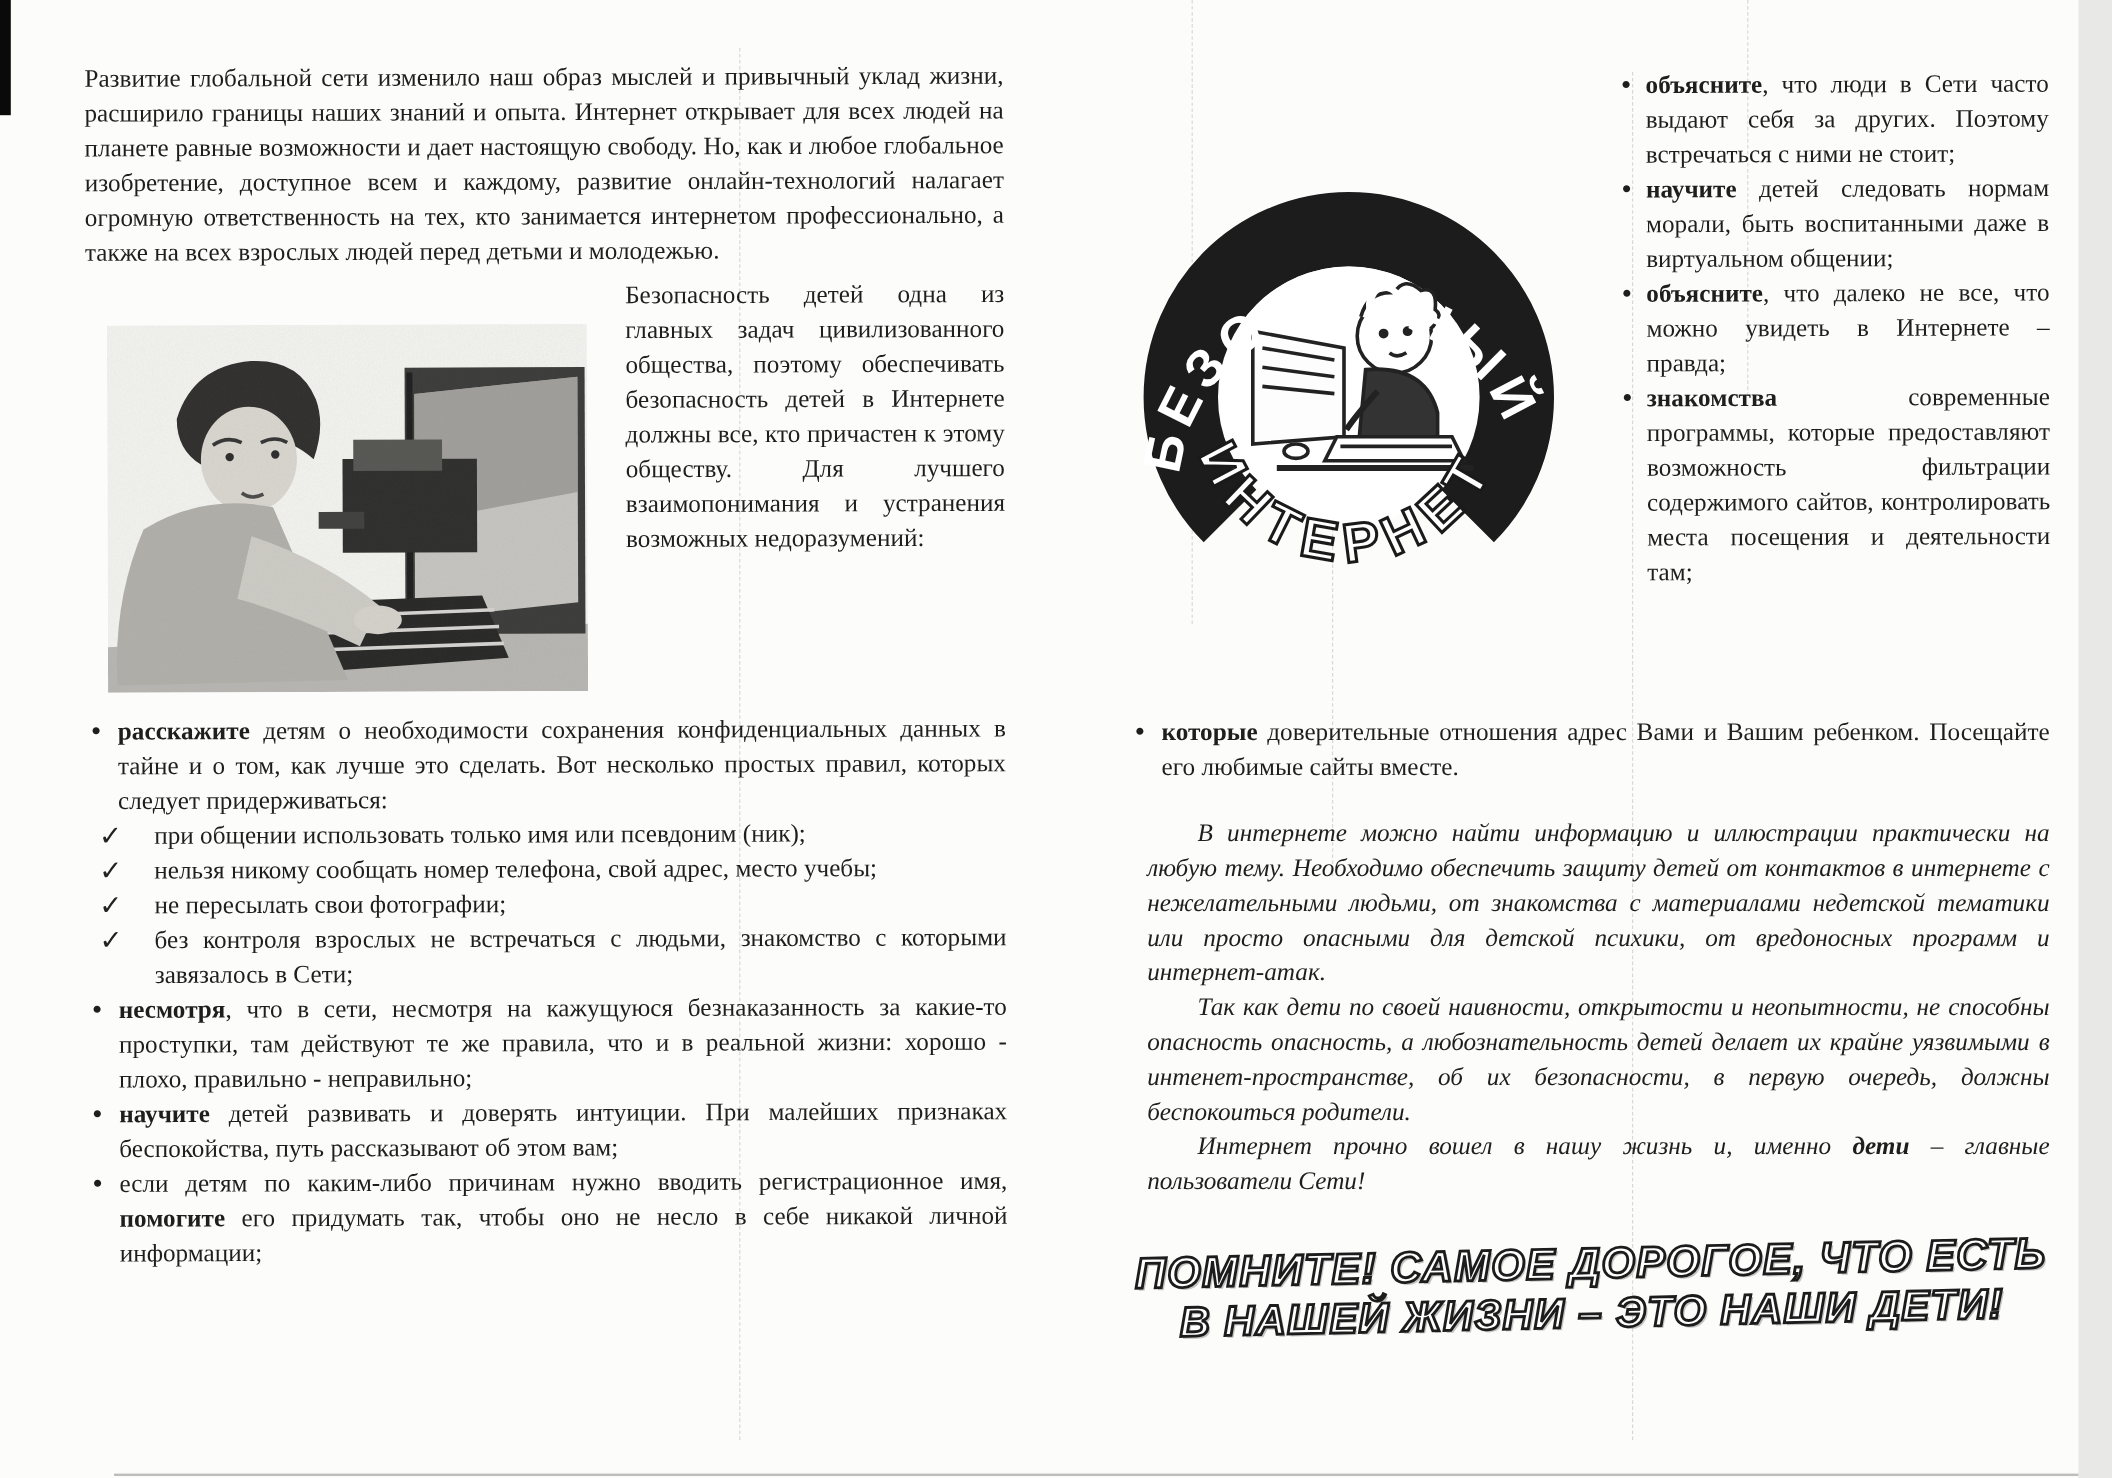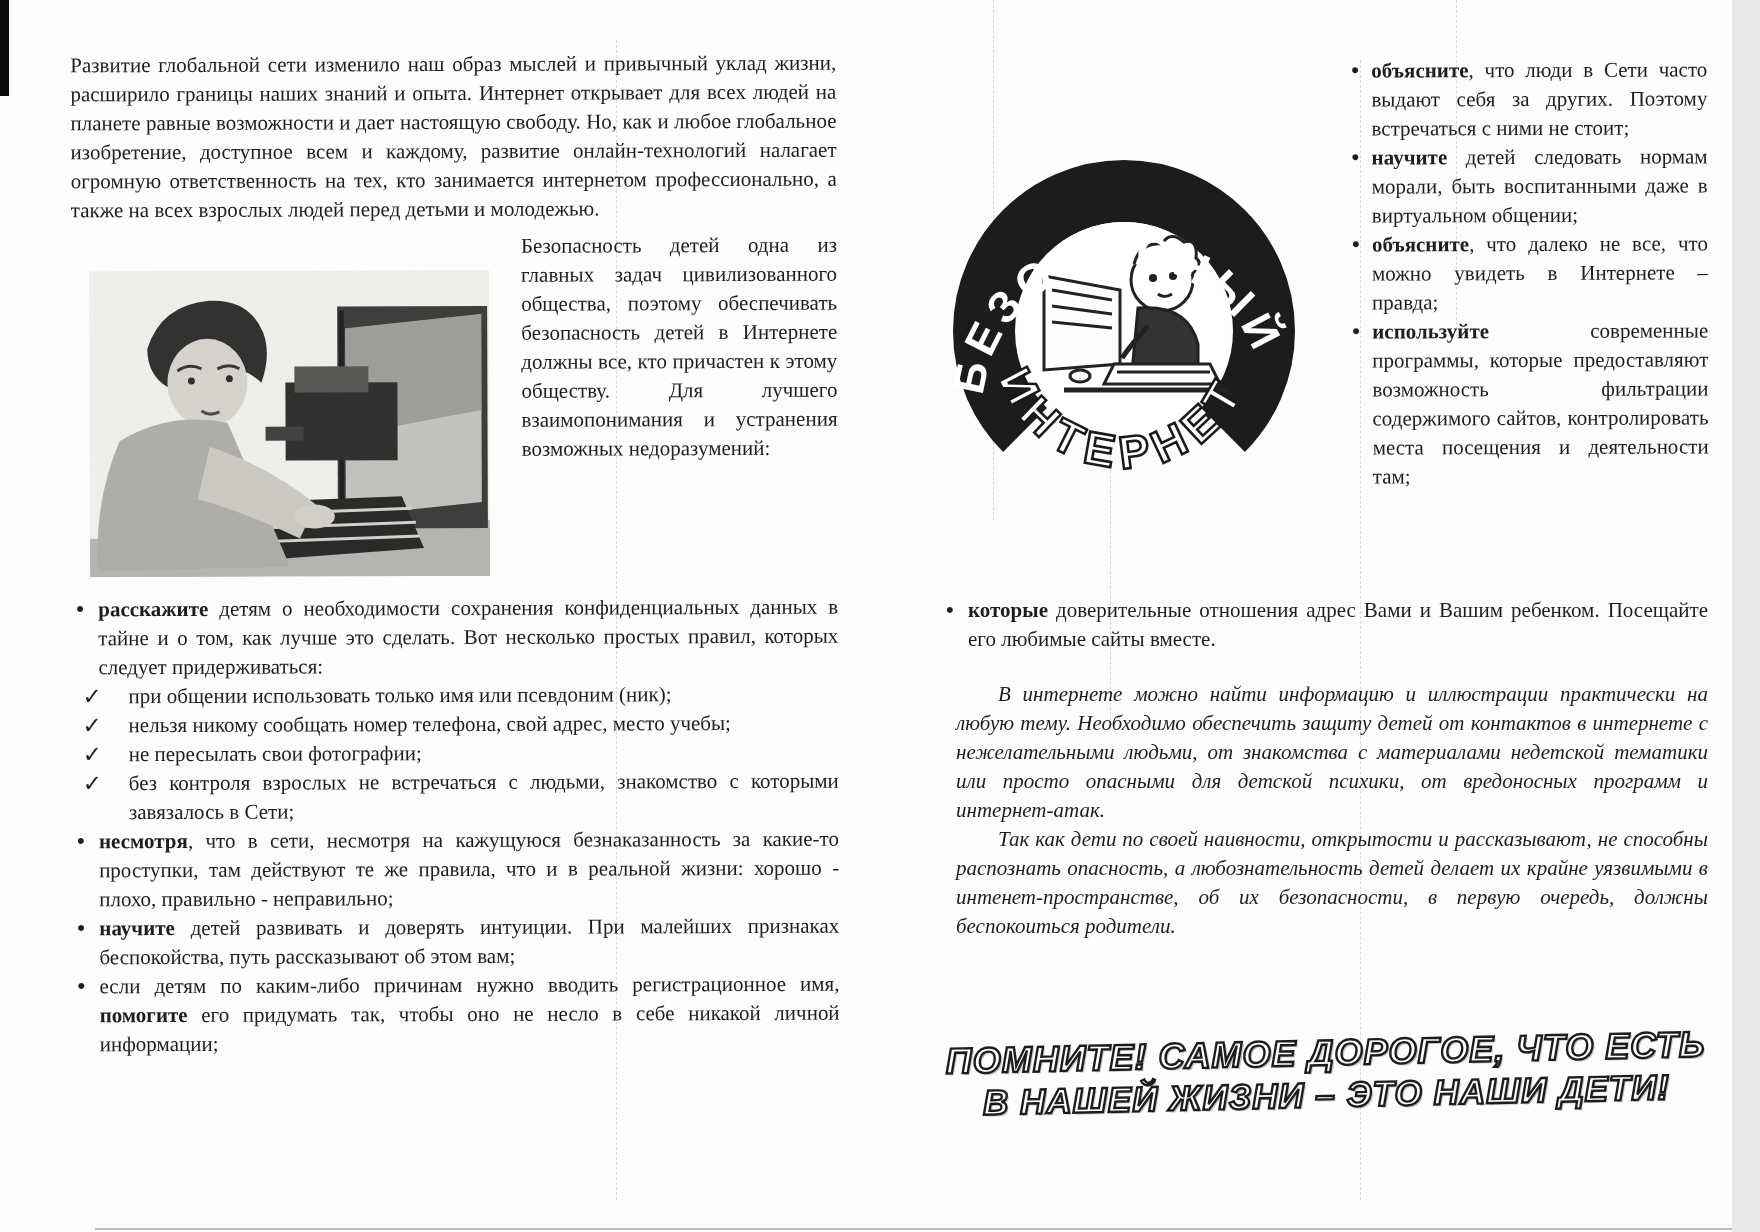--- a/index.html
+++ b/index.html
@@ -182,36 +182,37 @@
       <li class="bullet">
         <span class="dot">•</span><b>объясните</b><span>, что люди в Сети часто выдают себя за других. Поэтому встречаться с ними не стоит;</span>
       </li>
       <li class="bullet">
         <span class="dot">•</span><b>научите</b><span> детей следовать нормам морали, быть воспитанными даже в виртуальном общении;</span>
       </li>
       <li class="bullet">
         <span class="dot">•</span><b>объясните</b><span>, что далеко не все, что можно увидеть в Интернете – правда;</span>
       </li>
       <li class="bullet">
-        <span class="dot">•</span><b>используйте</b><span> современные программы, которые предоставляют возможность фильтрации содержимого сайтов, контролировать места посещения и деятельности там;</span>
+        <span class="dot">•</span><b>знакомства</b><span> современные программы, которые предоставляют возможность фильтрации содержимого сайтов, контролировать места посещения и деятельности там;</span>
       </li>
     </ul>
   </div>
 
   <div class="wide-bullet">
     <ul class="plain">
       <li class="bullet">
         <span class="dot">•</span><b>которые</b><span> доверительные отношения адрес Вами и Вашим ребенком. Посещайте его любимые сайты вместе.</span>
       </li>
     </ul>
   </div>
 
   <div class="paras">
     <p>В интернете можно найти информацию и иллюстрации практически на любую тему. Необходимо обеспечить защиту детей от контактов в интернете с нежелательными людьми, от знакомства с материалами недетской тематики или просто опасными для детской психики, от вредоносных программ и интернет-атак.</p>
-    <p>Так как дети по своей наивности, открытости и рассказывают, не способны распознать опасность, а любознательность детей делает их крайне уязвимыми в интенет-пространстве, об их безопасности, в первую очередь, должны беспокоиться родители.</p>
+    <p>Так как дети по своей наивности, открытости и неопытности, не способны опасность опасность, а любознательность детей делает их крайне уязвимыми в интенет-пространстве, об их безопасности, в первую очередь, должны беспокоиться родители.</p>
+    <p><span>Интернет прочно вошел в нашу жизнь и, именно </span><b>дети</b><span> – главные пользователи Сети!</span></p>
   </div>
 
   <div class="banner">
     <div class="l1">ПОМНИТЕ! САМОЕ ДОРОГОЕ, ЧТО ЕСТЬ</div>
     <div class="l2">В НАШЕЙ ЖИЗНИ – ЭТО НАШИ ДЕТИ!</div>
   </div>
 
 </div>
 
 </body></html>

